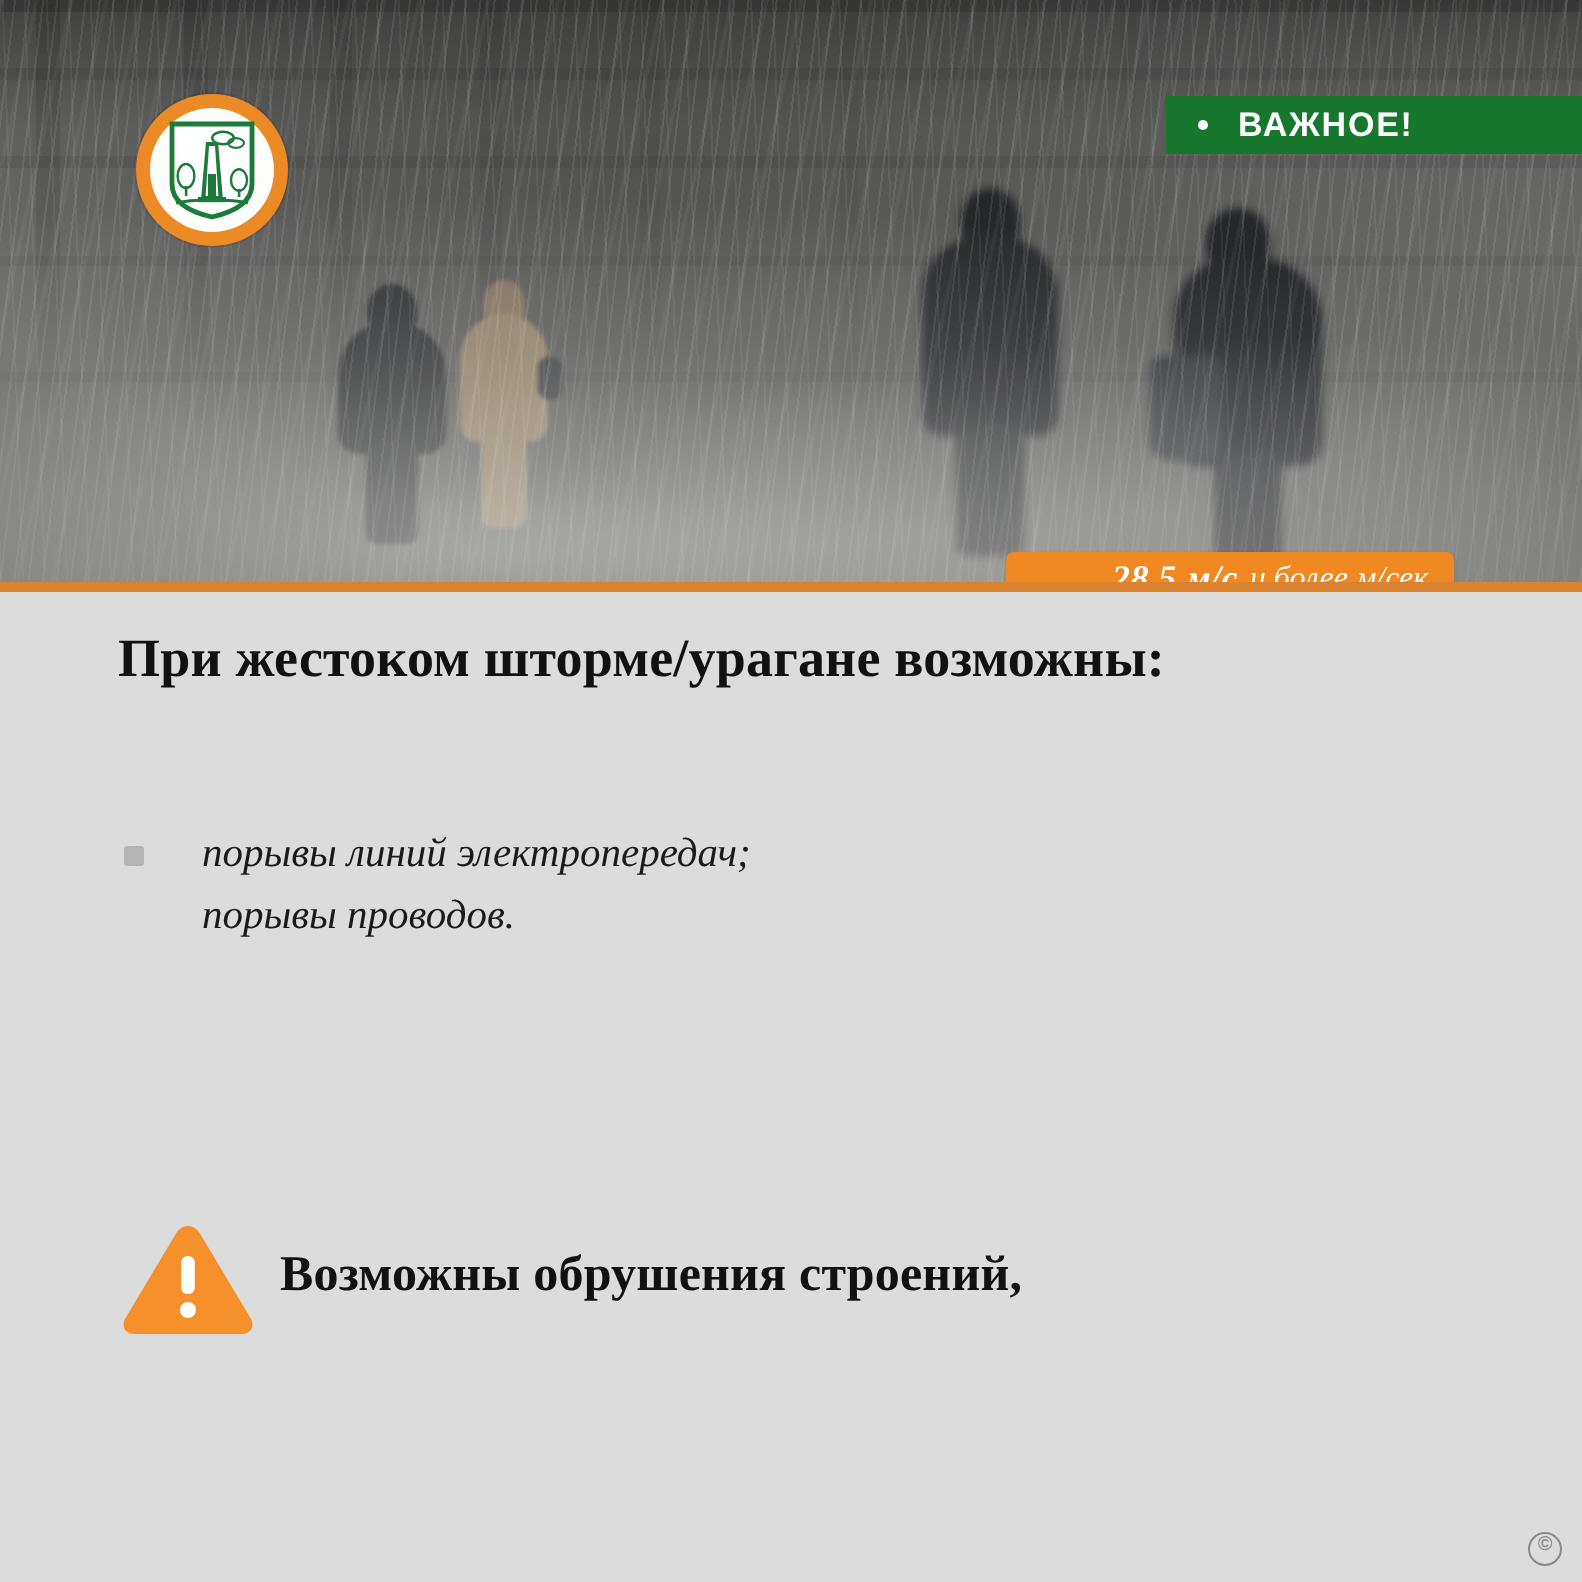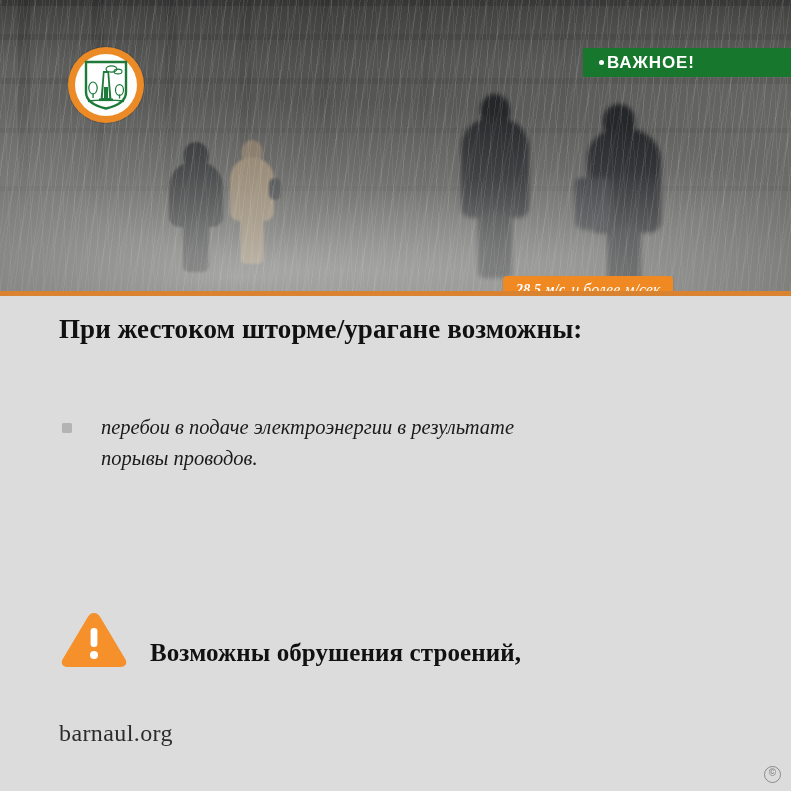--- a/index.html
+++ b/index.html
@@ -156,21 +156,21 @@
   
   #important-badge {
     position: absolute;
     left: 583px;
     top: 48px;
     width: 208px;
     height: 29px;
     background: #17772c;
     display: flex;
     align-items: center;
-    gap: 3px;
+    gap: 15px;
     padding-left: 16px;
     box-sizing: border-box;
   }
   #important-badge .dot {
     width: 5px; height: 5px; border-radius: 50%;
     background: #ffffff;
     flex: none;
   }
   #important-badge .txt {
     color: #ffffff;
@@ -191,23 +191,24 @@
     background: #f08922;
     border-radius: 4px;
     display: flex;
     align-items: center;
     white-space: nowrap;
     color: #ffffff;
     box-shadow: 0 1px 2px rgba(0,0,0,.18);
   }
   #wind-banner .val {
     font-weight: bold;
-    font-size: 14px;
+    font-size: 18px;
     font-style: italic;
     letter-spacing: .2px;
+    margin-left: 40px;
   }
   #wind-banner .rest {
     font-style: italic;
     font-size: 16px;
     margin-left: 6px;
   }
 
   
   #orange-divider {
     position: absolute;
@@ -267,22 +268,22 @@
     background: #b4b4b4;
     border-radius: 2px;
   }
 
   #collapse-warning {
     position: absolute;
     left: 59px;
     top: 308px;
     width: 700px;
     display: flex;
-    align-items: flex-end;
-    gap: 21px;
+    align-items: center;
+    gap: 11px;
   }
   #warning-triangle {
     flex: none;
     width: 70px;
     height: 60px;
     margin-top: 6px;
   }
   #collapse-warning .wtext {
     color: #111111;
     font-weight: bold;
@@ -396,42 +397,38 @@
   <div id="content">
 
     <div id="headline">При жестоком шторме/урагане возможны:</div>
 
     <ul id="hazard-list">
       <li>
         <span class="marker"></span>
       </li>
       <li>
         <span class="marker"></span>
-      </li>
-      <li class="cont">
-        
-        <span>перебои в подаче электроэнергии в результате</span>
+        <span>порывы линий электропередач;</span>
       </li>
       <li class="cont">
         
         <span>порывы проводов.</span>
       </li>
     </ul>
 
     <div id="collapse-warning">
       <div id="warning-triangle">
         <svg viewBox="0 0 70 60" width="70" height="60" aria-hidden="true">
           <path d="M35 3 C38 3 40 5 41.5 7.6 L66.5 49.5 C68.5 53.2 66.3 57 62 57 L8 57 C3.7 57 1.5 53.2 3.5 49.5 L28.5 7.6 C30 5 32 3 35 3 Z" fill="#f5902b"></path>
           <rect x="31.6" y="18" width="6.8" height="19" rx="3.2" fill="#ffffff"></rect>
           <circle cx="35" cy="45" r="4" fill="#ffffff"></circle>
         </svg>
       </div>
       <div class="wtext">
         <div>Возможны обрушения строений,</div>
       </div>
     </div>
 
-    <div id="site-url">barnaul.org</div>
   </div>
 
   <div id="copyright-mark">©</div>
 
 </div>
 
 </body></html>

